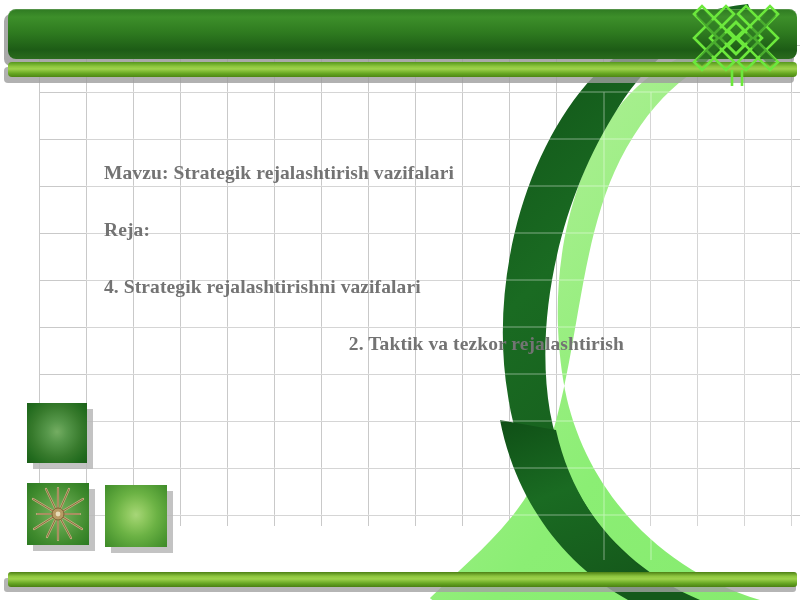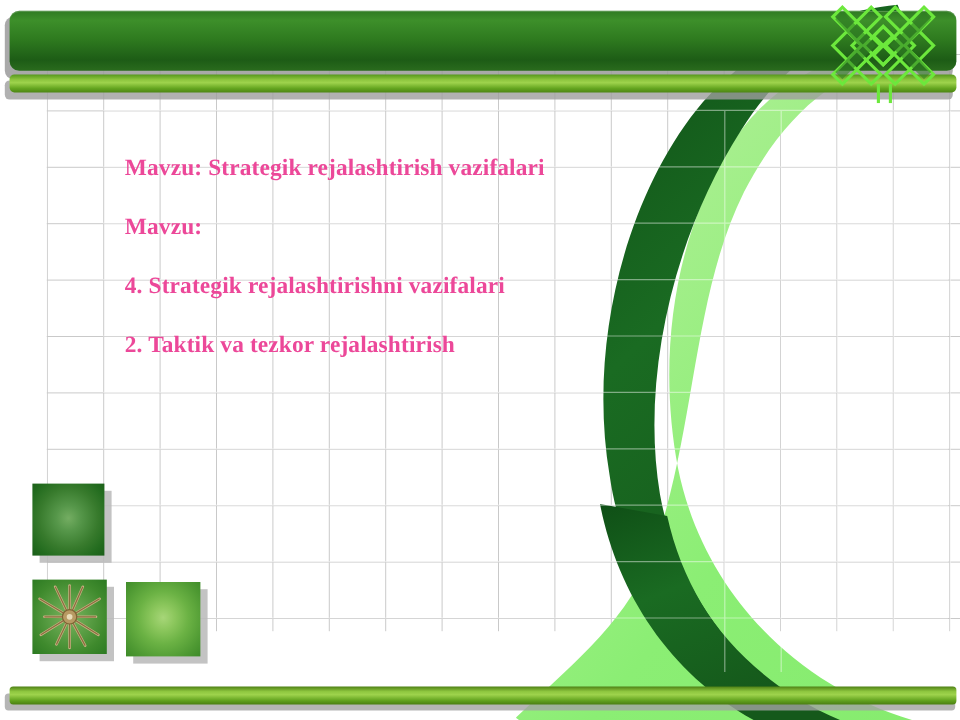--- a/index.html
+++ b/index.html
@@ -141,29 +141,30 @@
   }
 
   
   .content {
     position: absolute;
     left: 104px;
     top: 128px;
     width: 520px;
   }
   .line {
-    color: #ec4899;
+    color: #737373;
     font-weight: bold;
     font-size: 19.5px;
     line-height: 25px;
     margin-bottom: 24px;
     white-space: nowrap;
     letter-spacing: .1px;
-  }
-  .line:last-child { margin-bottom: 0; }
+    margin-top: 32px;
+  }
+  .line:last-child { margin-bottom: 0; text-align: right; }
 
   
   .sq-wrap {
     position: absolute;
   }
   .sq-shadow {
     position: absolute;
     left: 6px;
     top: 6px;
     width: 100%;
@@ -297,21 +298,21 @@
       </g>
       <g fill="#2f7d24" opacity=".55">
         <path d="M 12 16 L 32 38 L 12 60 L 18 66 L 46 38 L 18 10 Z"></path>
         <path d="M 92 16 L 72 38 L 92 60 L 86 66 L 58 38 L 86 10 Z"></path>
       </g>
     </svg>
   </div>
 
   <div class="content">
     <div class="line">Mavzu: Strategik rejalashtirish vazifalari</div>
-    <div class="line">Mavzu:</div>
+    <div class="line">Reja:</div>
     <div class="line">4. Strategik rejalashtirishni vazifalari</div>
     <div class="line">2. Taktik va tezkor rejalashtirish</div>
   </div>
 
   <div class="sq-wrap" id="sq1">
     <div class="sq-shadow"></div>
     <div class="sq-face"></div>
   </div>
 
   <div class="sq-wrap" id="sq2">

